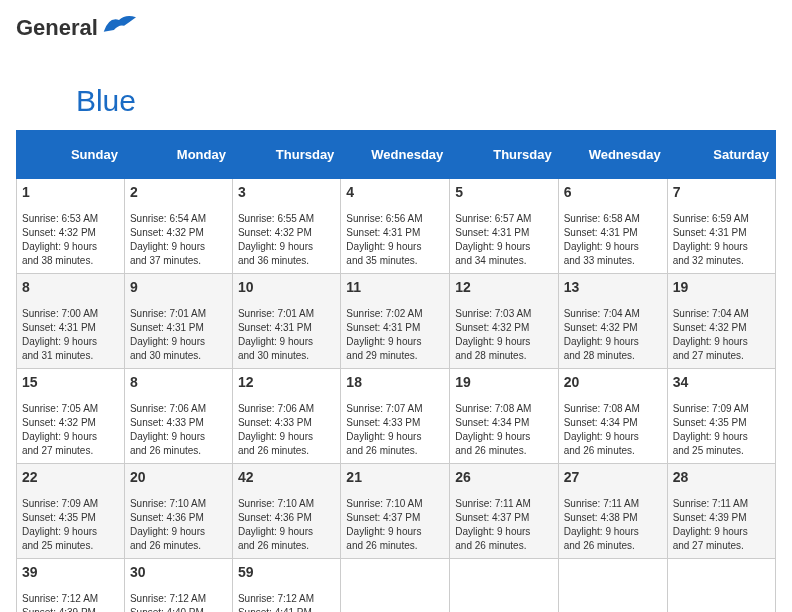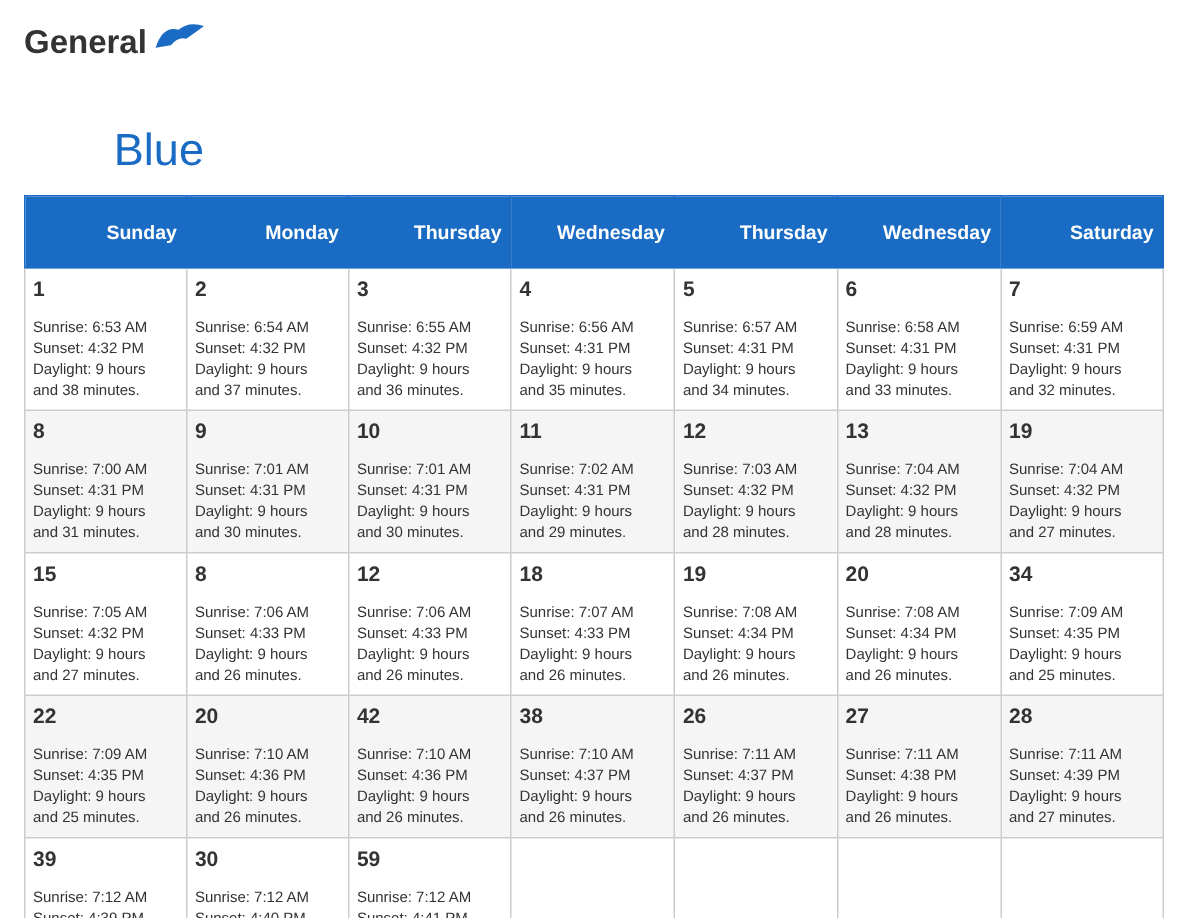--- a/index.html
+++ b/index.html
@@ -209,21 +209,21 @@
         </td>
         <td>
           <span class="day-number">20</span>
           <div class="day-info">Sunrise: 7:10 AM<br>Sunset: 4:36 PM<br>Daylight: 9 hours<br>and 26 minutes.</div>
         </td>
         <td>
           <span class="day-number">42</span>
           <div class="day-info">Sunrise: 7:10 AM<br>Sunset: 4:36 PM<br>Daylight: 9 hours<br>and 26 minutes.</div>
         </td>
         <td>
-          <span class="day-number">38</span>
+          <span class="day-number">21</span>
           <div class="day-info">Sunrise: 7:10 AM<br>Sunset: 4:37 PM<br>Daylight: 9 hours<br>and 26 minutes.</div>
         </td>
         <td>
           <span class="day-number">26</span>
           <div class="day-info">Sunrise: 7:11 AM<br>Sunset: 4:37 PM<br>Daylight: 9 hours<br>and 26 minutes.</div>
         </td>
         <td>
           <span class="day-number">27</span>
           <div class="day-info">Sunrise: 7:11 AM<br>Sunset: 4:38 PM<br>Daylight: 9 hours<br>and 26 minutes.</div>
         </td>

